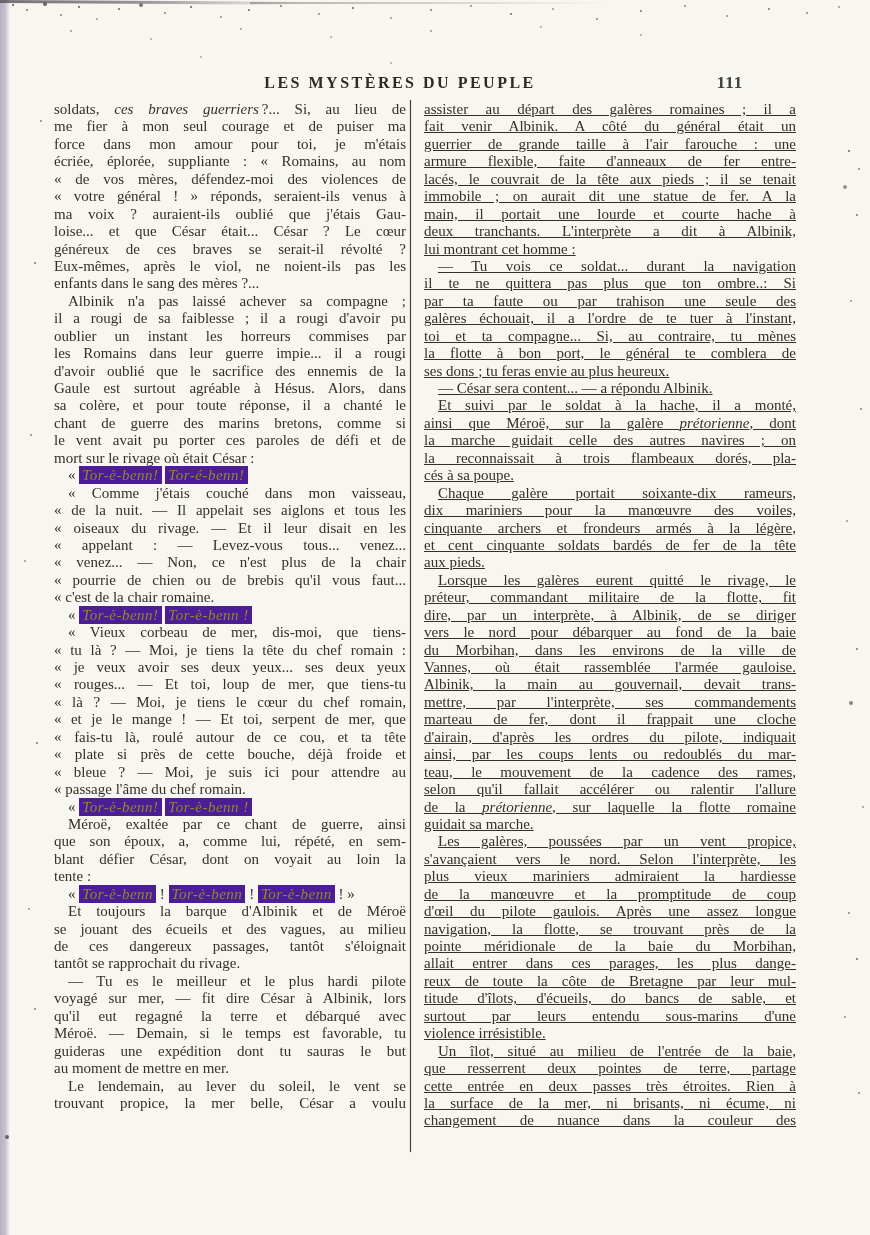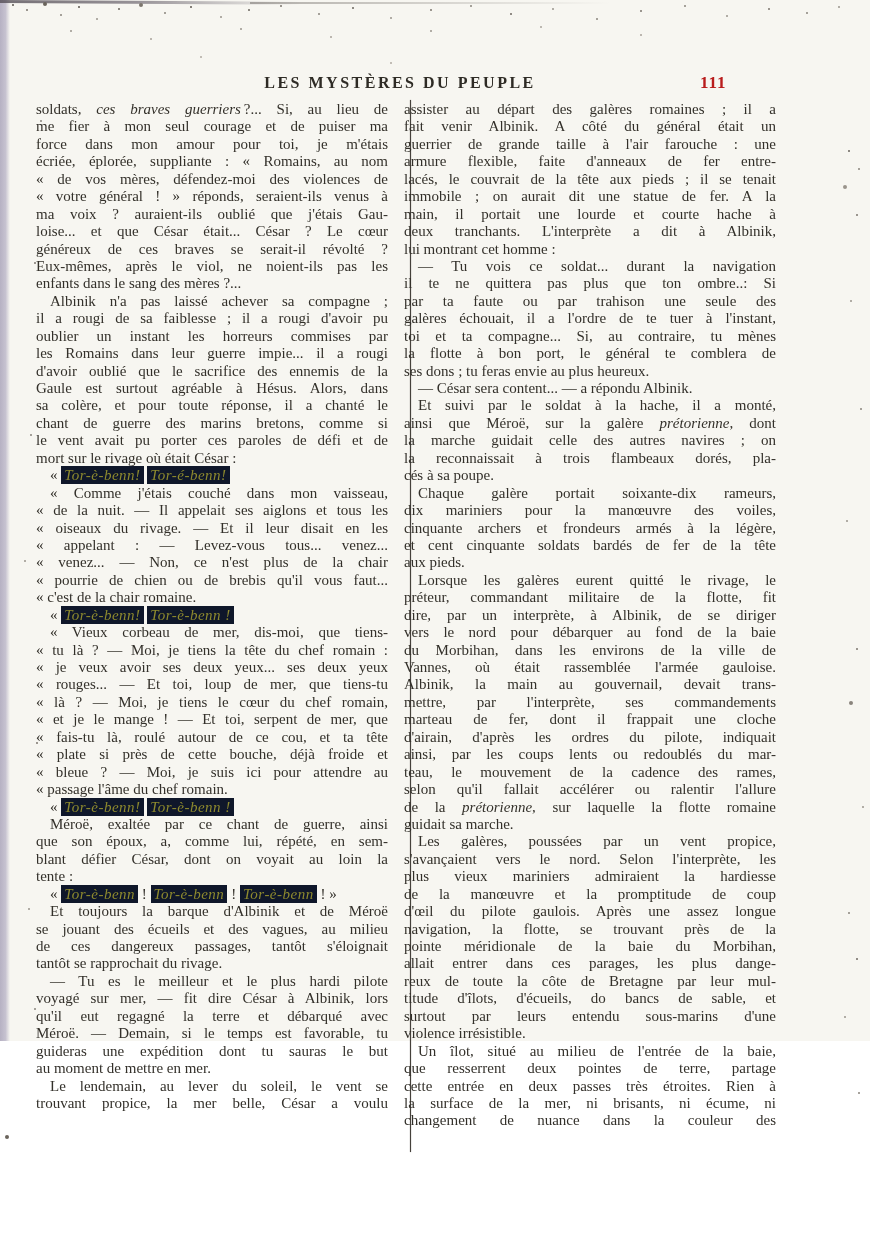--- a/index.html
+++ b/index.html
@@ -1,18 +1,18 @@
 <!DOCTYPE html>
 <html><head>
 <meta charset="utf-8">
 <style>
   html,body{margin:0;padding:0;}
   body{width:870px;height:1235px;overflow:hidden;}
   .page{
-    position:relative;width:870px;height:1041px;
+    position:relative;width:870px;height:1235px;
     background:#f7f6f1;
     font-family:"Liberation Serif","DejaVu Serif",serif;
     color:#33302a;
   }
   
   .scan-edge{
     position:absolute;left:0;top:0;bottom:0;width:10px;
     background:linear-gradient(to right,#b6b1c3 0%,#c6c2d0 55%,rgba(247,246,241,0) 100%);
   }
   
@@ -51,40 +51,40 @@
       844px 1016px 0 0 #9a948c,858px 1092px 0 0 #8a847c,
       34px 262px 0 0 #7c766e,30px 434px 0 0 #8a847c,36px 742px 0 0 #7c766e,
       28px 908px 0 0 #9a948c,34px 1008px 0 0 #8a847c,6px 1136px 0 1px #6a645c,
       24px 560px 0 0 #9a948c,40px 120px 0 0 #8a847c;
   }
   .header-title{
     position:absolute;top:74px;left:40px;width:720px;text-align:center;
     font-weight:bold;font-size:16px;letter-spacing:2.5px;color:#2e2b25;
   }
   .header-pageno{
-    position:absolute;top:73px;left:700px;width:60px;
-    font-weight:bold;font-size:17px;letter-spacing:1px;color:#b91c1c;
+    position:absolute;top:73px;left:700px;width:60px;text-align:center;
+    font-weight:bold;font-size:17px;letter-spacing:1px;color:#404040;
   }
   .column-divider{
     position:absolute;left:410px;top:100px;height:1052px;width:1px;
     background:#45413b;box-shadow:0 0 1px #45413b;
   }
   .col{position:absolute;top:101px;font-size:15px;}
-  .col-left{left:36px;width:352px;}
-  .col-right{left:404px;width:372px;}
+  .col-left{left:54px;width:352px;}
+  .col-right{left:424px;width:372px;text-decoration:underline;}
   .line{
     height:17.45px;line-height:17.45px;
     text-align:justify;text-align-last:justify;
     white-space:nowrap;
   }
   .line.end{text-align-last:left;}
   .line.ind{text-indent:14px;}
   .it{font-style:italic;}
   .hl{
-    background:#0f172a;color:#8e8a2e;font-style:italic;
+    background:#4c1d95;color:#8e8a2e;font-style:italic;
     padding:1px 3px;letter-spacing:.5px;margin-top:8px;
   }
 </style>
 </head>
 <body>
 
 <div class="page">
   <div class="scan-edge"></div>
   <div class="scan-streak"></div>
   <div class="scan-streak2"></div>

